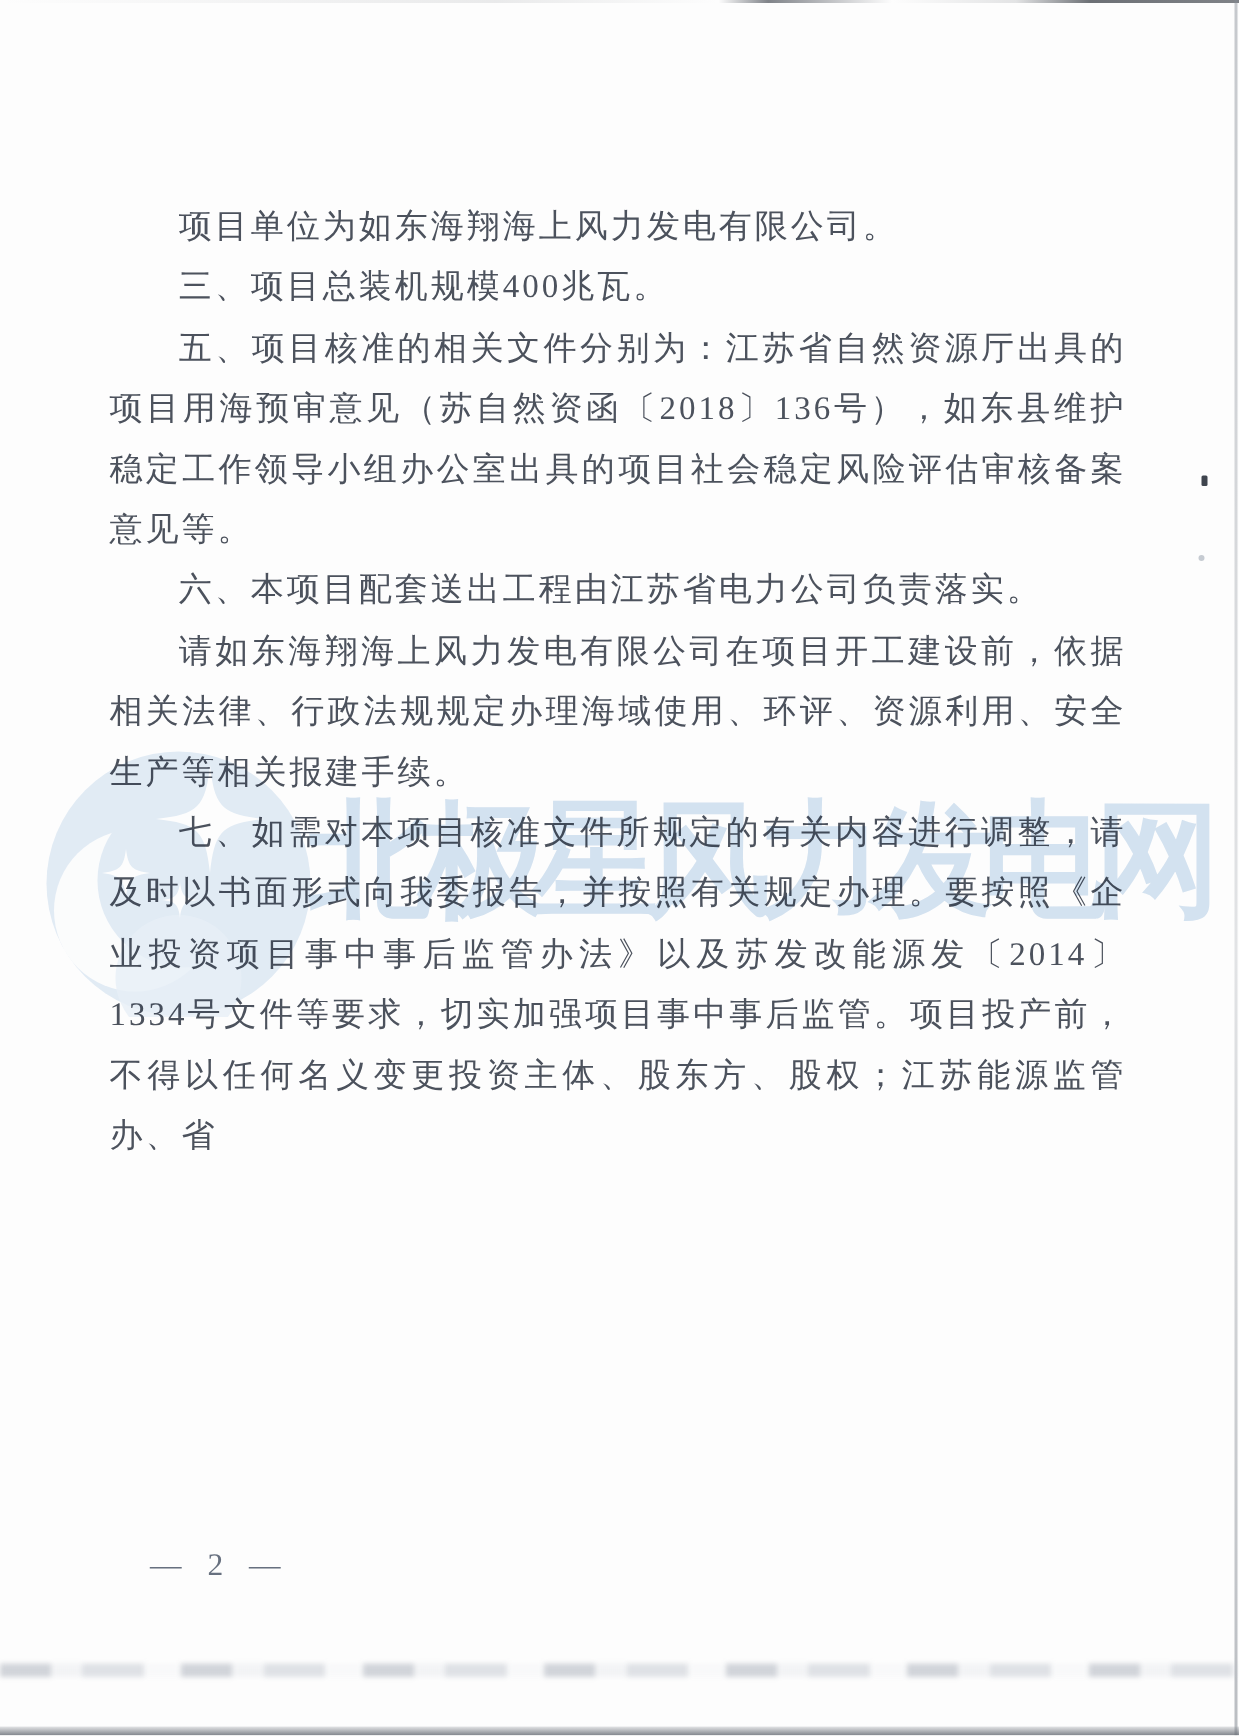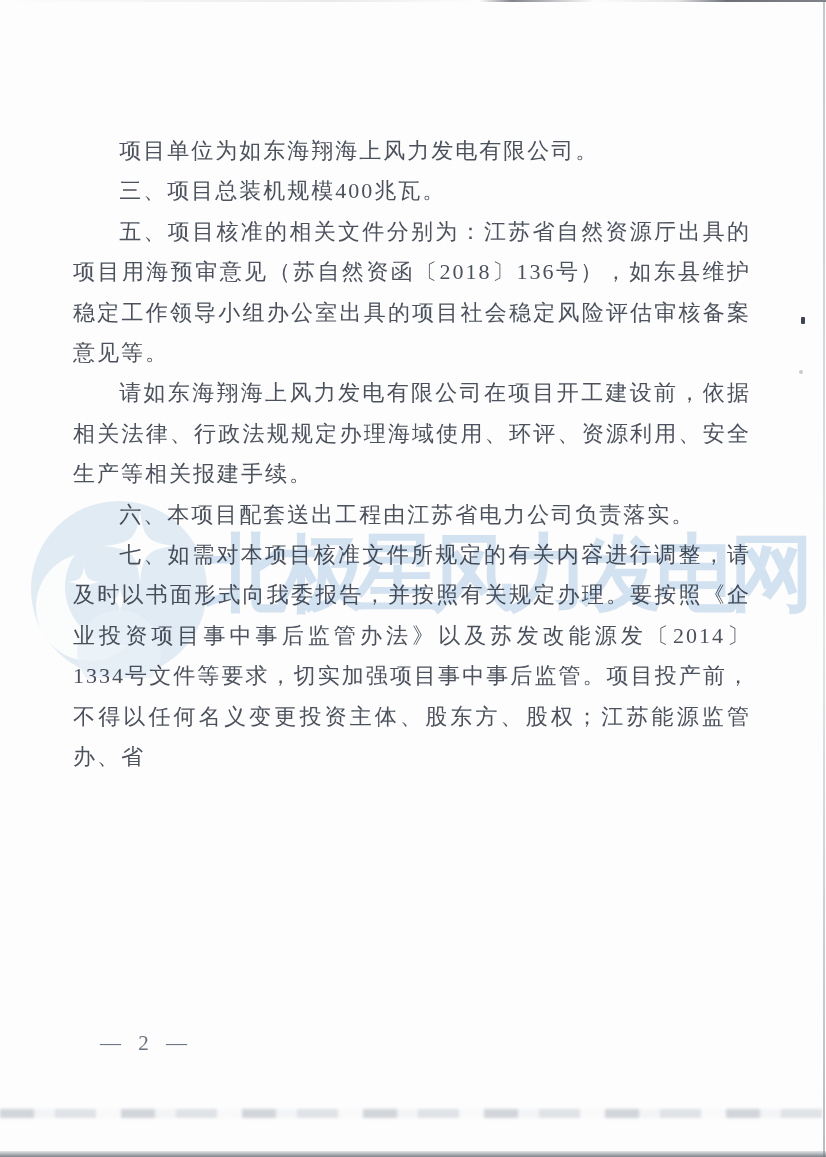--- a/index.html
+++ b/index.html
@@ -62,22 +62,22 @@
 </style>
 </head>
 <body>
 
 <div class="page">
 
   <div class="doc-text">
     <p class="indent">项目单位为如东海翔海上风力发电有限公司。</p>
     <p class="indent">三、项目总装机规模400兆瓦。</p>
     <p class="indent">五、项目核准的相关文件分别为：江苏省自然资源厅出具的项目用海预审意见（苏自然资函〔2018〕136号），如东县维护稳定工作领导小组办公室出具的项目社会稳定风险评估审核备案意见等。</p>
+    <p class="indent">六、本项目配套送出工程由江苏省电力公司负责落实。</p>
     <p class="indent">请如东海翔海上风力发电有限公司在项目开工建设前，依据相关法律、行政法规规定办理海域使用、环评、资源利用、安全生产等相关报建手续。</p>
-    <p class="indent">六、本项目配套送出工程由江苏省电力公司负责落实。</p>
     <p class="indent">七、如需对本项目核准文件所规定的有关内容进行调整，请及时以书面形式向我委报告，并按照有关规定办理。要按照《企业投资项目事中事后监管办法》以及苏发改能源发〔2014〕1334号文件等要求，切实加强项目事中事后监管。项目投产前，不得以任何名义变更投资主体、股东方、股权；江苏能源监管办、省</p>
   </div>
 
   <div class="page-footer">— 2 —</div>
 
   <div class="watermark">
     <svg class="wm-logo" viewBox="0 0 178 178">
       <circle cx="89" cy="89" r="88" fill="#cfe0f0"></circle>
       <circle cx="60" cy="107" r="54" fill="#ffffff" opacity="0.92"></circle>
       <circle cx="93" cy="87" r="58" fill="#cfe0f0"></circle>

